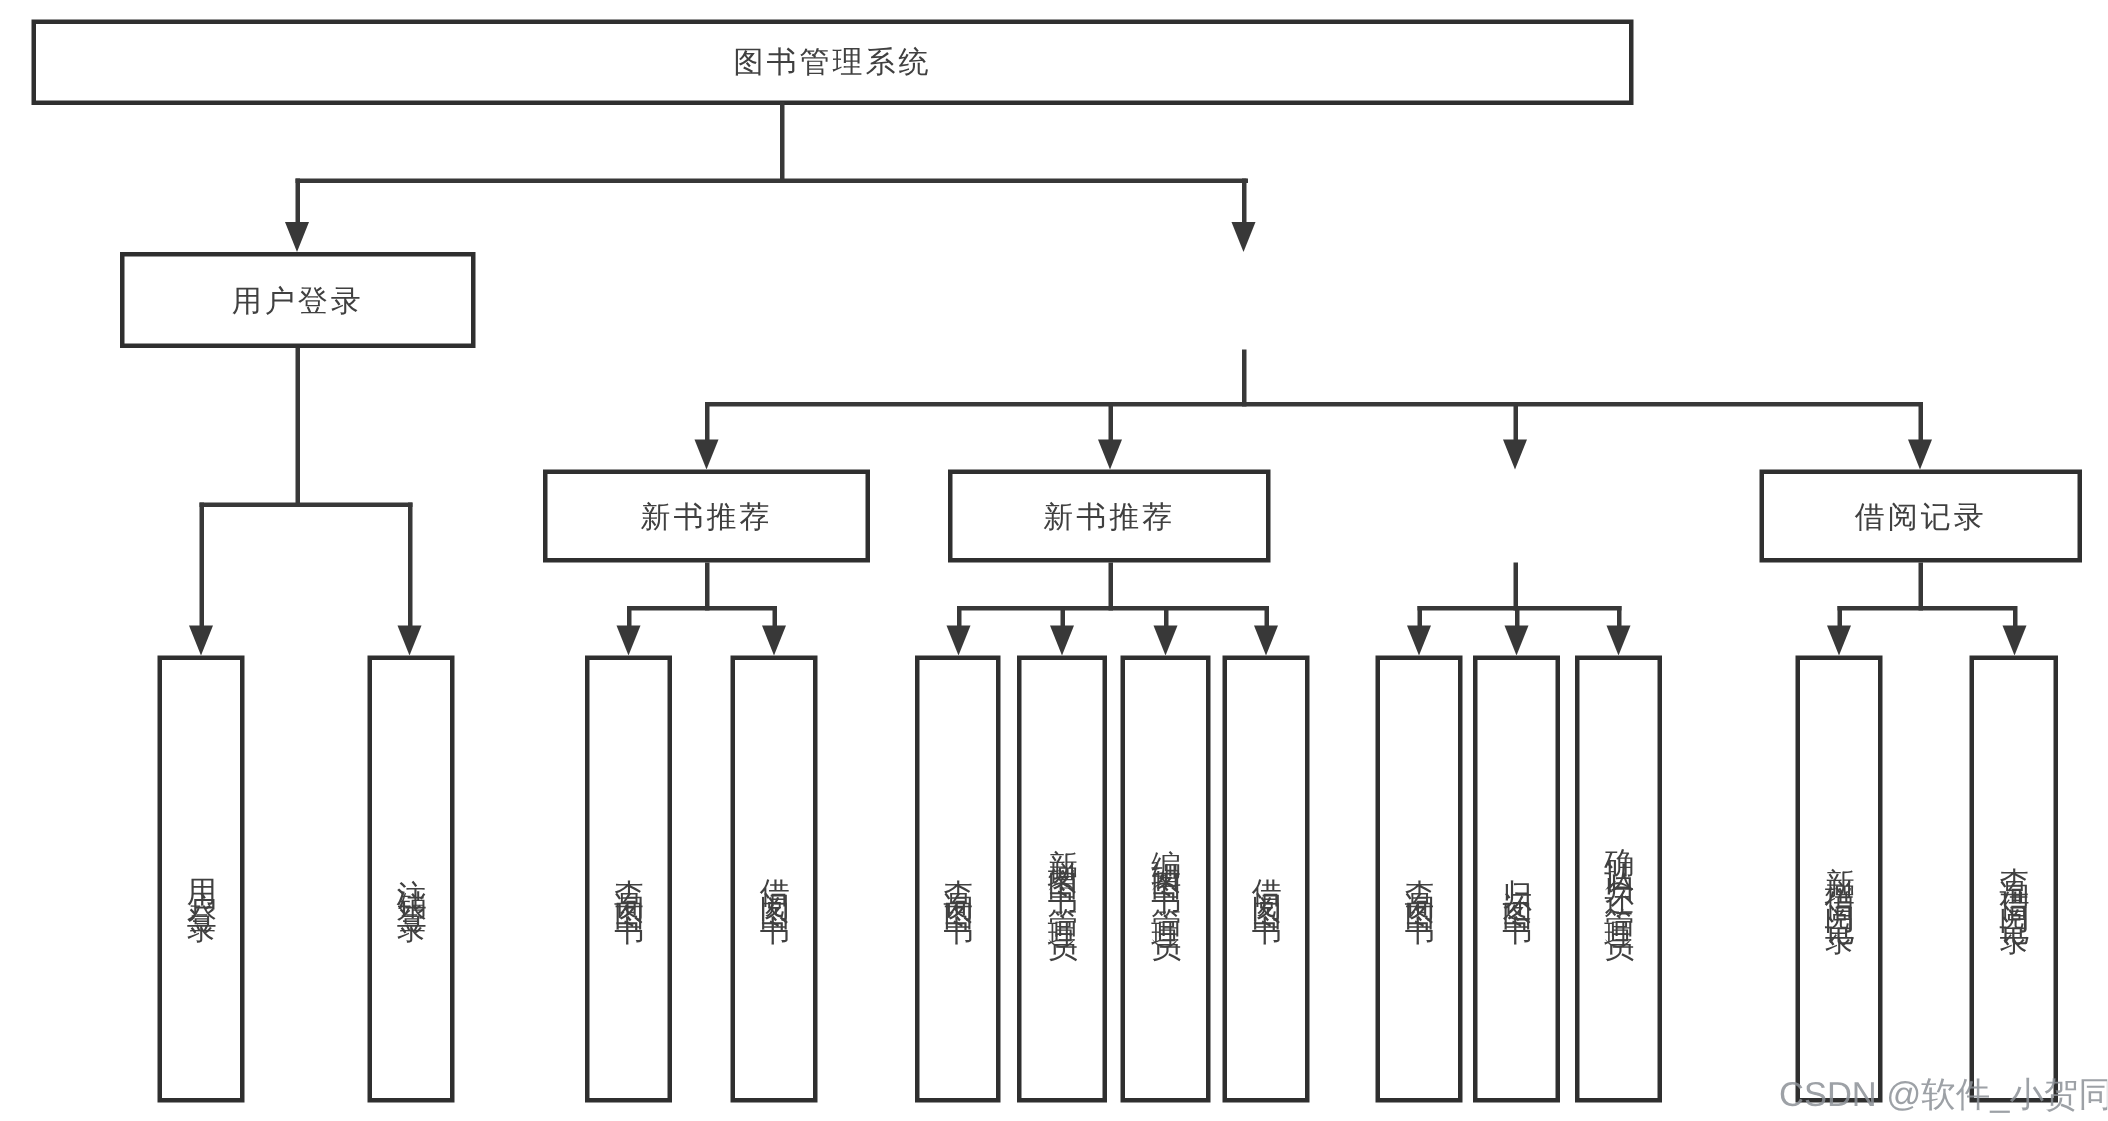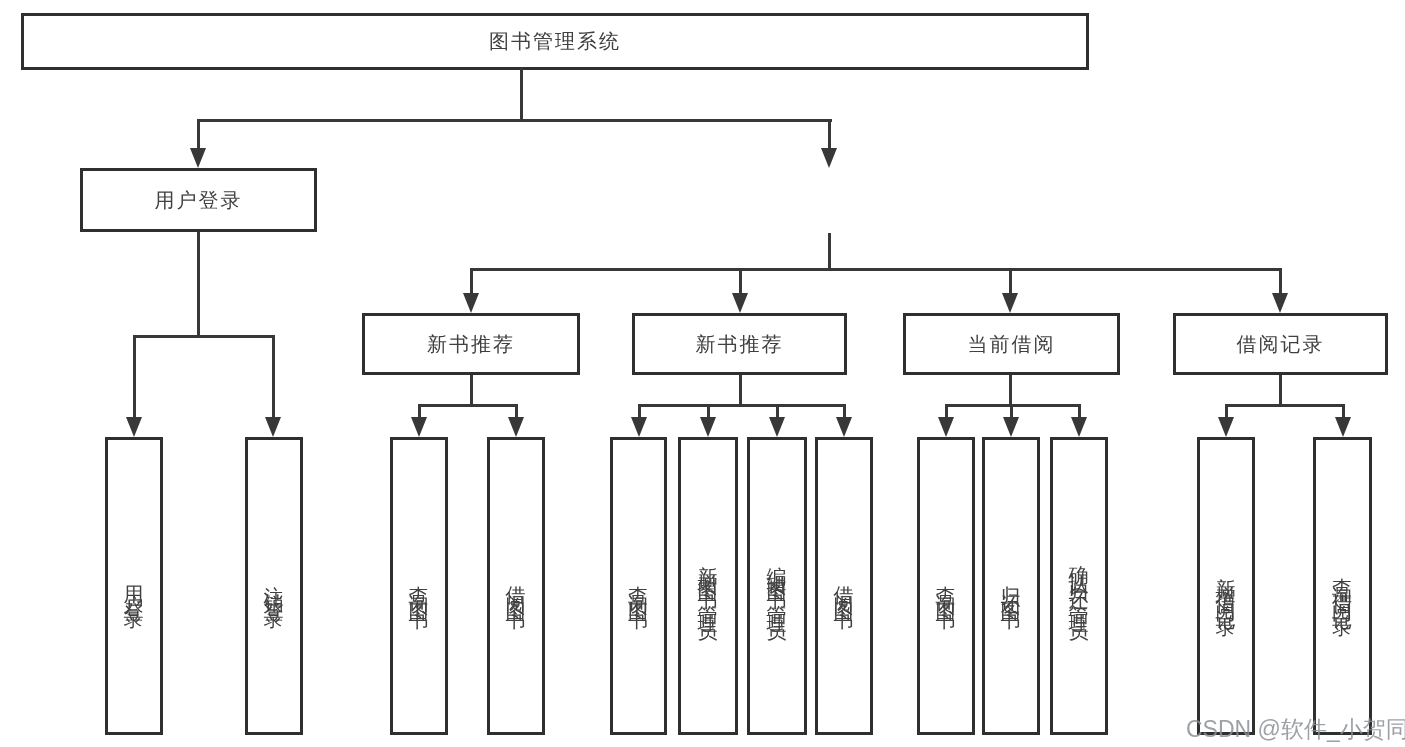--- a/index.html
+++ b/index.html
@@ -93,23 +93,20 @@
   <div class="arrow" style="left:1002px;top:293px"></div>
   <div class="vline" style="left:1279px;top:268px;height:27px"></div>
   <div class="arrow" style="left:1272px;top:293px"></div>
 
   <div class="box h" style="left:362px;top:313px;width:218px;height:62px">
     <span>新书推荐</span>
   </div>
   <div class="box h" style="left:632px;top:313px;width:215px;height:62px">
     <span>新书推荐</span>
   </div>
-  <div class="box h" style="left:903px;top:313px;width:217px;height:62px">
-    <span>当前借阅</span>
-  </div>
   <div class="box h" style="left:1173px;top:313px;width:215px;height:62px">
     <span>借阅记录</span>
   </div>
 
   <div class="vline" style="left:470px;top:375px;height:32px"></div>
   <div class="hline" style="left:418px;top:404px;width:100px"></div>
   <div class="vline" style="left:418px;top:404px;height:15px"></div>
   <div class="arrow" style="left:411px;top:417px"></div>
   <div class="vline" style="left:515px;top:404px;height:15px"></div>
   <div class="arrow" style="left:508px;top:417px"></div>

